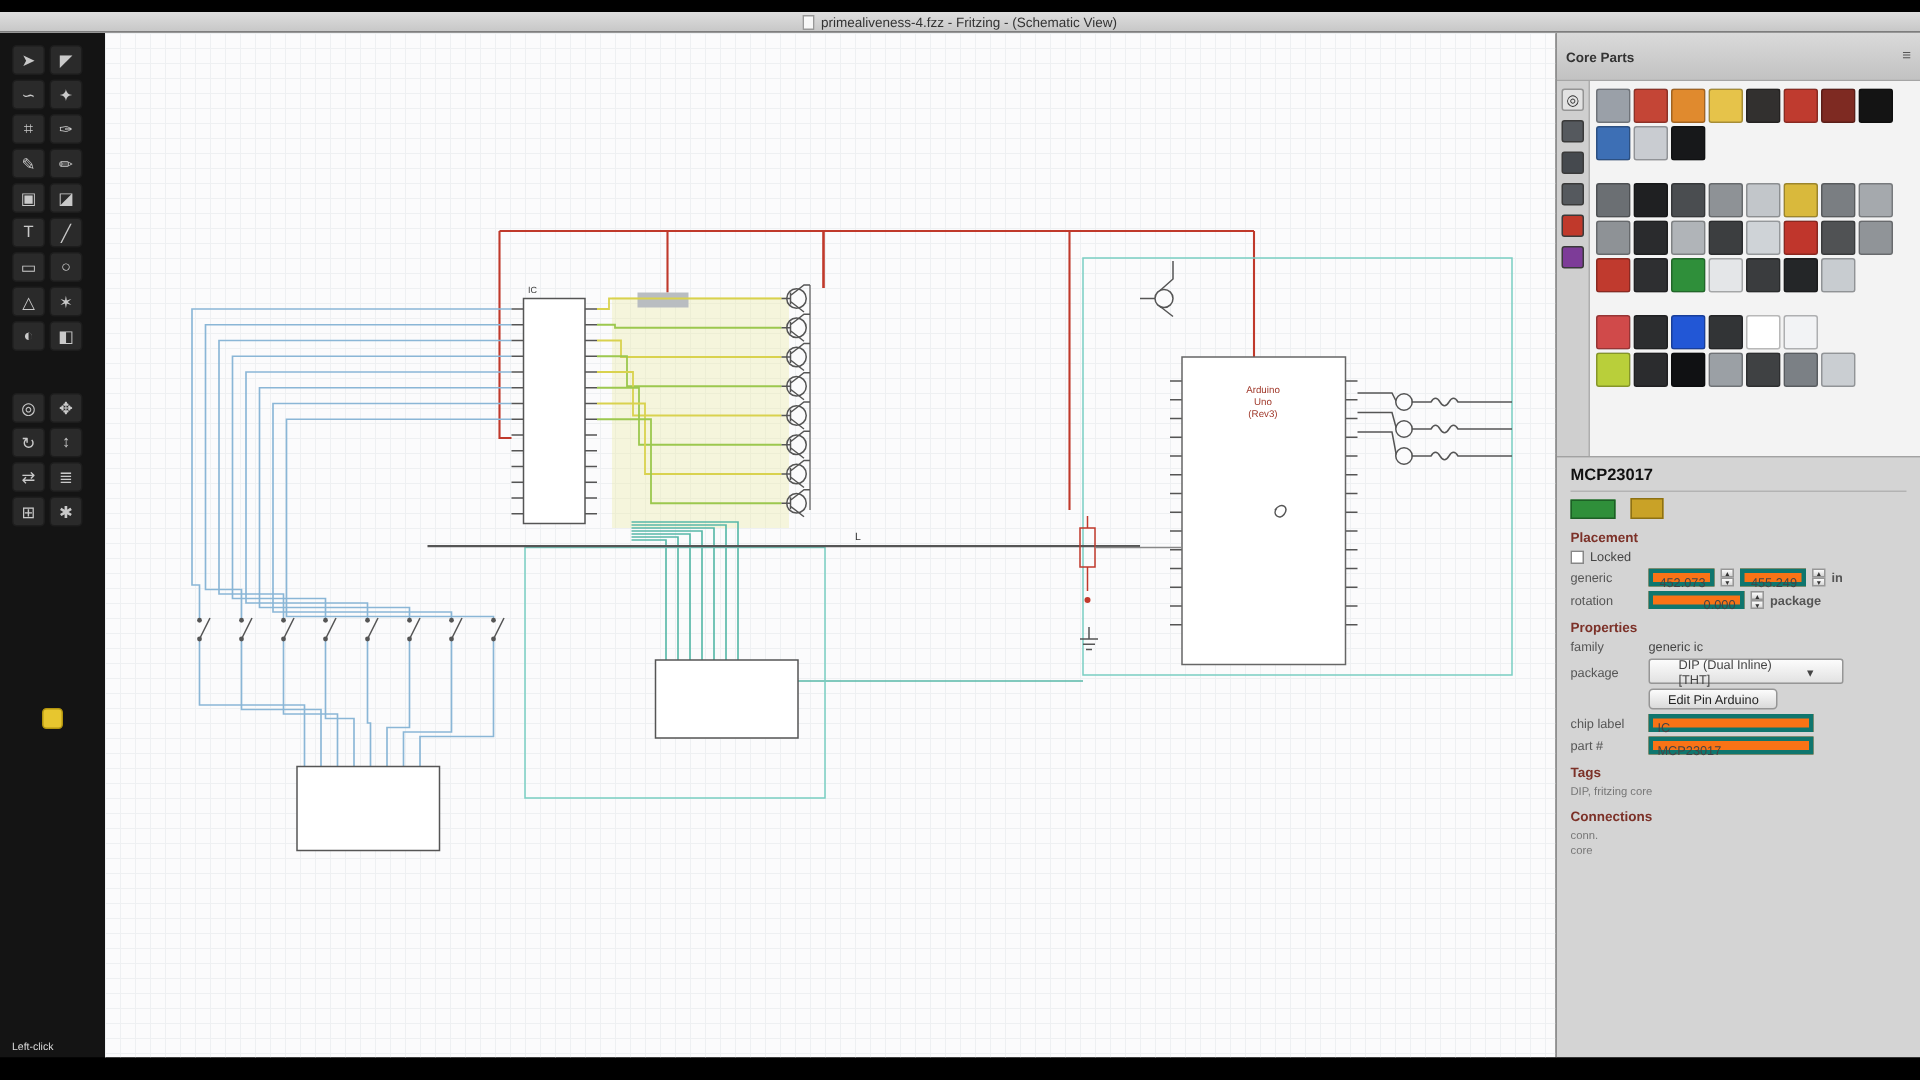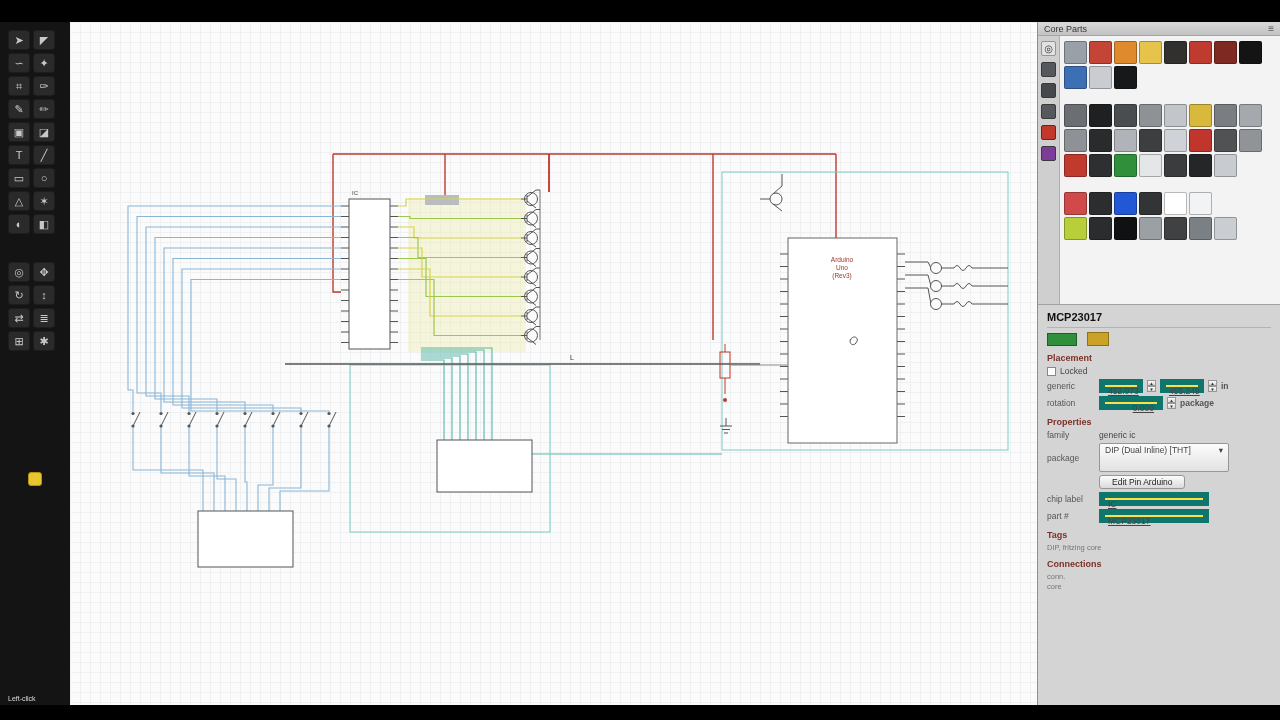--- a/index.html
+++ b/index.html
@@ -26,22 +26,22 @@
       linear-gradient(#eef0f2 1px, transparent 1px),
       linear-gradient(90deg,#eef0f2 1px, transparent 1px),
       linear-gradient(#e1e4e8 1px, transparent 1px),
       linear-gradient(90deg,#e1e4e8 1px, transparent 1px);
     background-size:10px 10px,10px 10px,100px 100px,100px 100px;}
   .canvas svg{position:absolute;left:0;top:0;}
   
   .rightpanel{position:absolute;left:1037px;top:22px;width:243px;height:683px;background:#d4d4d4;
     border-left:1px solid #8f8f8f;display:flex;flex-direction:column;}
   .bin{height:283px;background:#e4e4e4;border-bottom:1px solid #a2a2a2;display:flex;flex-direction:column;}
-  .bin-header{height:14px;background:linear-gradient(#dadada,#c2c2c2);border-bottom:1px solid #a5a5a5;
-    display:flex;align-items:center;gap:5px;padding:0 6px;font-size:9px;font-weight:normal;color:#333;}
+  .bin-header{height:32px;background:linear-gradient(#dadada,#c2c2c2);border-bottom:1px solid #a5a5a5;
+    display:flex;align-items:center;gap:5px;padding:0 6px;font-size:9px;font-weight:bold;color:#333;}
   .bin-header .spacer{flex:1;}
   .bin-menu{font-size:10px;color:#555;}
   .bin-body{flex:1;display:flex;min-height:0;}
   .bin-tabs{width:22px;background:#cfcfcf;border-right:1px solid #aeaeae;display:flex;flex-direction:column;
     align-items:center;gap:6px;padding-top:5px;}
   .search-tab{width:15px;height:15px;display:flex;align-items:center;justify-content:center;font-size:10px;
     color:#333;background:#e2e2e2;border:1px solid #949494;border-radius:2px;}
   .bin-tab{width:15px;height:15px;border:1px solid #3a3a3a;border-radius:2px;}
   .parts{flex:1;background:#f3f3f3;padding:5px 4px;overflow:hidden;}
   .pgroup{margin-bottom:15px;}
@@ -50,40 +50,44 @@
   
   .inspector{flex:1;padding:6px 9px;font-size:8.5px;color:#444;overflow:hidden;}
   .insp-title{font-size:11px;font-weight:bold;color:#101010;}
   .divider{height:1px;background:#b3b3b3;margin:4px 0;}
   .previews{display:flex;align-items:center;gap:10px;margin:4px 0 2px;}
   .chip-preview{width:30px;height:13px;background:#2f8f3a;border:1px solid #1d5f25;}
   .gold-preview{width:22px;height:14px;background:#c9a227;border:1px solid #8d7113;}
   .section{font-weight:bold;color:#7c3128;margin:7px 0 3px;font-size:9px;}
   .row{display:flex;align-items:center;gap:4px;margin:3px 0;}
   .lbl{width:48px;color:#555;flex:none;}
-  .field{background:#fde047;border:6px solid #0f766e;padding:1px 3px;height:12px;line-height:10px;min-width:30px;text-decoration:underline;}
+  .field{background:#f97316;border:3px solid #0f766e;padding:1px 3px;height:12px;line-height:10px;min-width:30px;}
   .num{width:44px;text-align:right;}
   .stepper{display:flex;flex-direction:column;width:9px;}
   .stepper span{height:6px;font-size:4.5px;line-height:6px;text-align:center;color:#333;
     background:linear-gradient(#fdfdfd,#d6d6d6);border:1px solid #979797;}
   .checkbox{width:9px;height:9px;background:#fff;border:1px solid #878787;flex:none;}
   .btn{background:linear-gradient(#fcfcfc,#dadada);border:1px solid #969696;border-radius:3px;
     padding:1px 12px;font-size:8.5px;color:#222;}
-  .select{flex:1;max-width:130px;display:flex;justify-content:space-between;
+  .select{flex:1;max-width:130px;display:flex;justify-content:space-between;align-items:center;
     background:linear-gradient(#fcfcfc,#e2e2e2);border:1px solid #969696;border-radius:2px;
-    padding:1px 5px;height:29px;}
+    padding:1px 19px;height:17px;}
   .small{font-size:7.5px;color:#777;}
   .unit{color:#555;font-weight:bold;}
   .bottombar{position:absolute;left:0;top:705px;width:1280px;height:15px;background:#000;}
 </style>
 </head>
 <body>
 
 <div class="stage">
 
+  <div class="titlebar">
+    <span class="proxy-icon"></span>
+    <span>primealiveness-4.fzz - Fritzing - (Schematic View)</span>
+  </div>
 
   <div class="leftstrip">
     <div class="tools" id="tools-top">
         <div class="tool">➤</div>
         <div class="tool">◤</div>
         <div class="tool">∽</div>
         <div class="tool">✦</div>
         <div class="tool">⌗</div>
         <div class="tool">✑</div>
         <div class="tool">✎</div>

